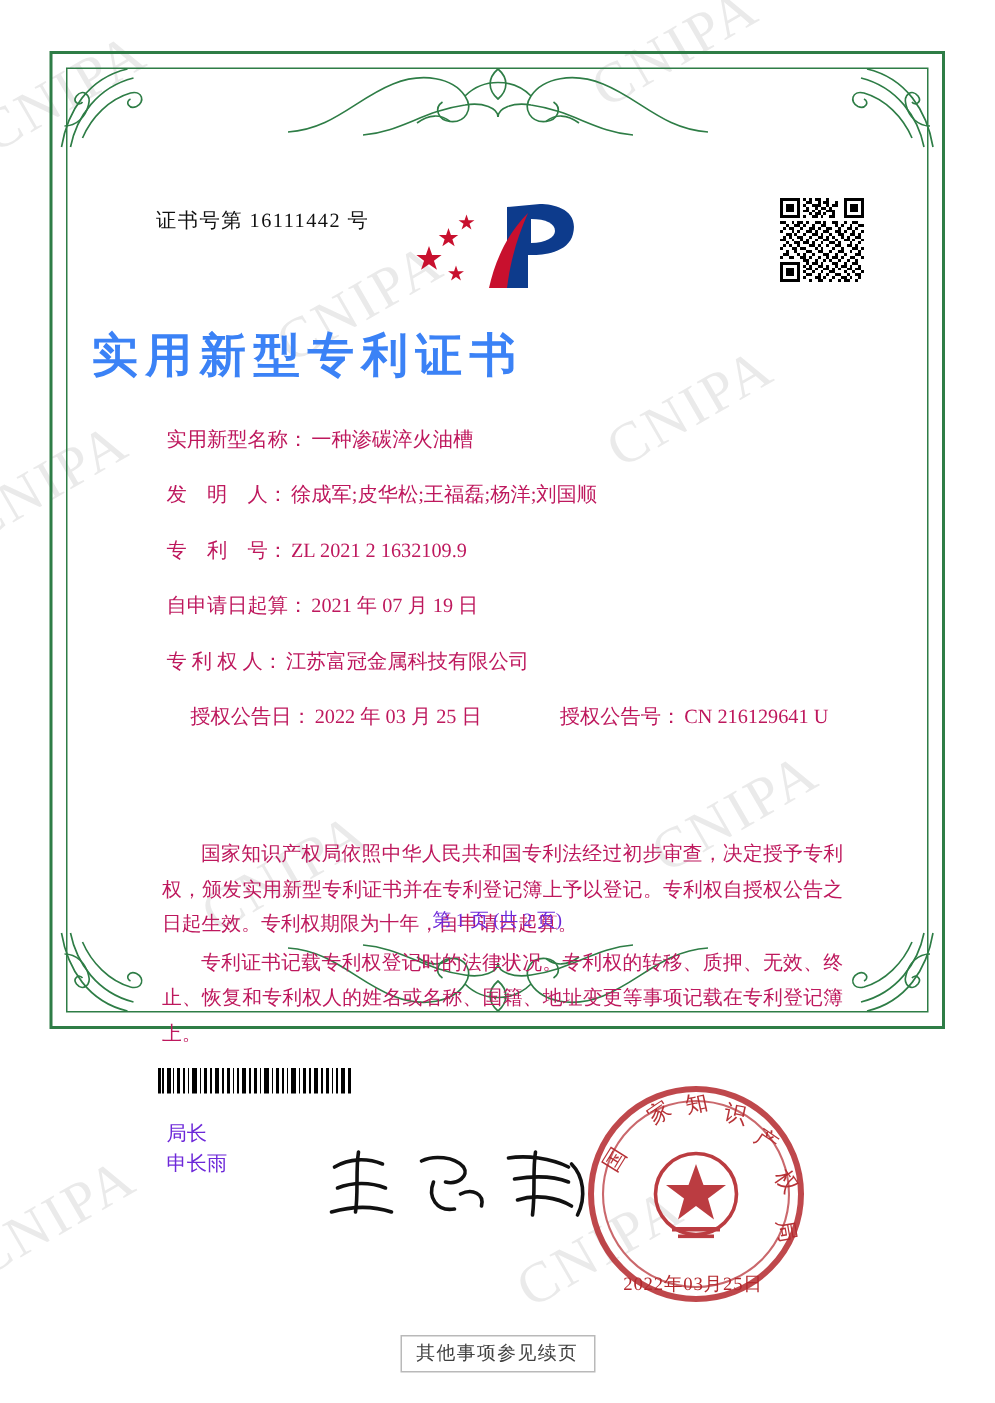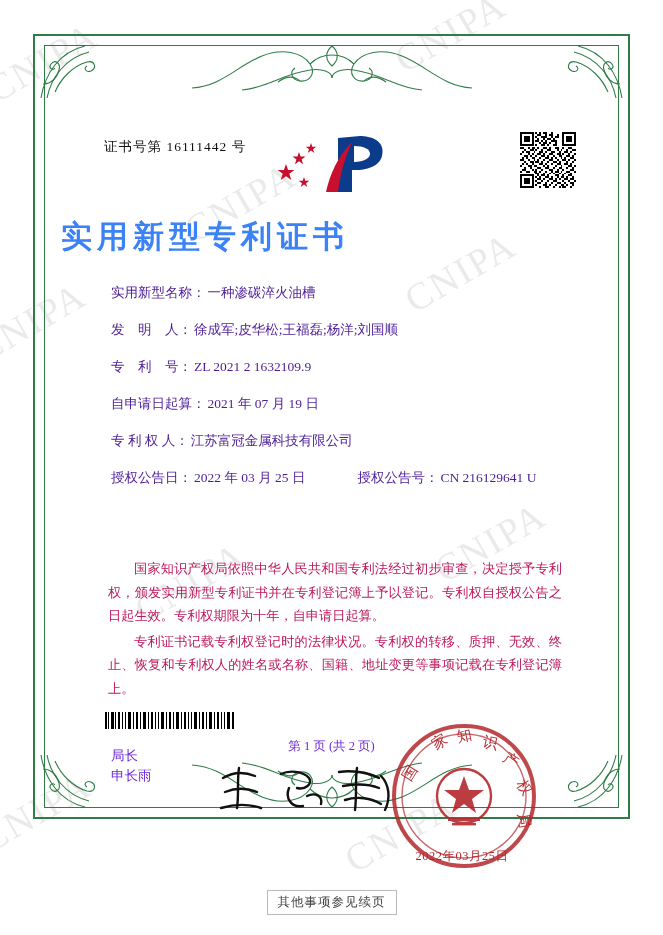--- a/index.html
+++ b/index.html
@@ -42,21 +42,21 @@
   .wm.w7 { left: -25px;  top: 790px; }
   .wm.w8 { left: 340px;  top: 810px; }
   .wm.w9 { left: 180px;  top: 180px; }
 
   
   .cert {
     position: absolute;
     left: 33px;
     top: 34px;
     width: 597px;
-    height: 785px;
+    height: 652px;
     z-index: 1;
   }
   .frame-outer {
     position: absolute;
     inset: 0;
     border: 2px solid #2e7d46;
     box-sizing: border-box;
   }
   .frame-inner {
     position: absolute;
@@ -134,37 +134,37 @@
     color: #3b82f6;
     font-family: "Liberation Serif", "DejaVu Serif", serif;
   }
 
   .fields {
     position: absolute;
     left: 50px;
     right: 34px;
     top: 222px;
     font-size: 13.5px;
-    color: #4c1d95;
+    color: #be185d;
   }
   .field-row {
     display: flex;
     align-items: baseline;
     margin-bottom: 19.5px;
     line-height: 1.3;
   }
   .field-label {
     white-space: nowrap;
   }
   .field-label.sp1 { letter-spacing: 0; }
   .field-value {
     margin-left: 2px;
   }
   .field-row.two-col {
-    justify-content: flex-start;
+    justify-content: center;
   }
   .col-gap {
     display: inline-block;
     width: 52px;
   }
 
   .paragraphs {
     position: absolute;
     left: 47px;
     right: 40px;

